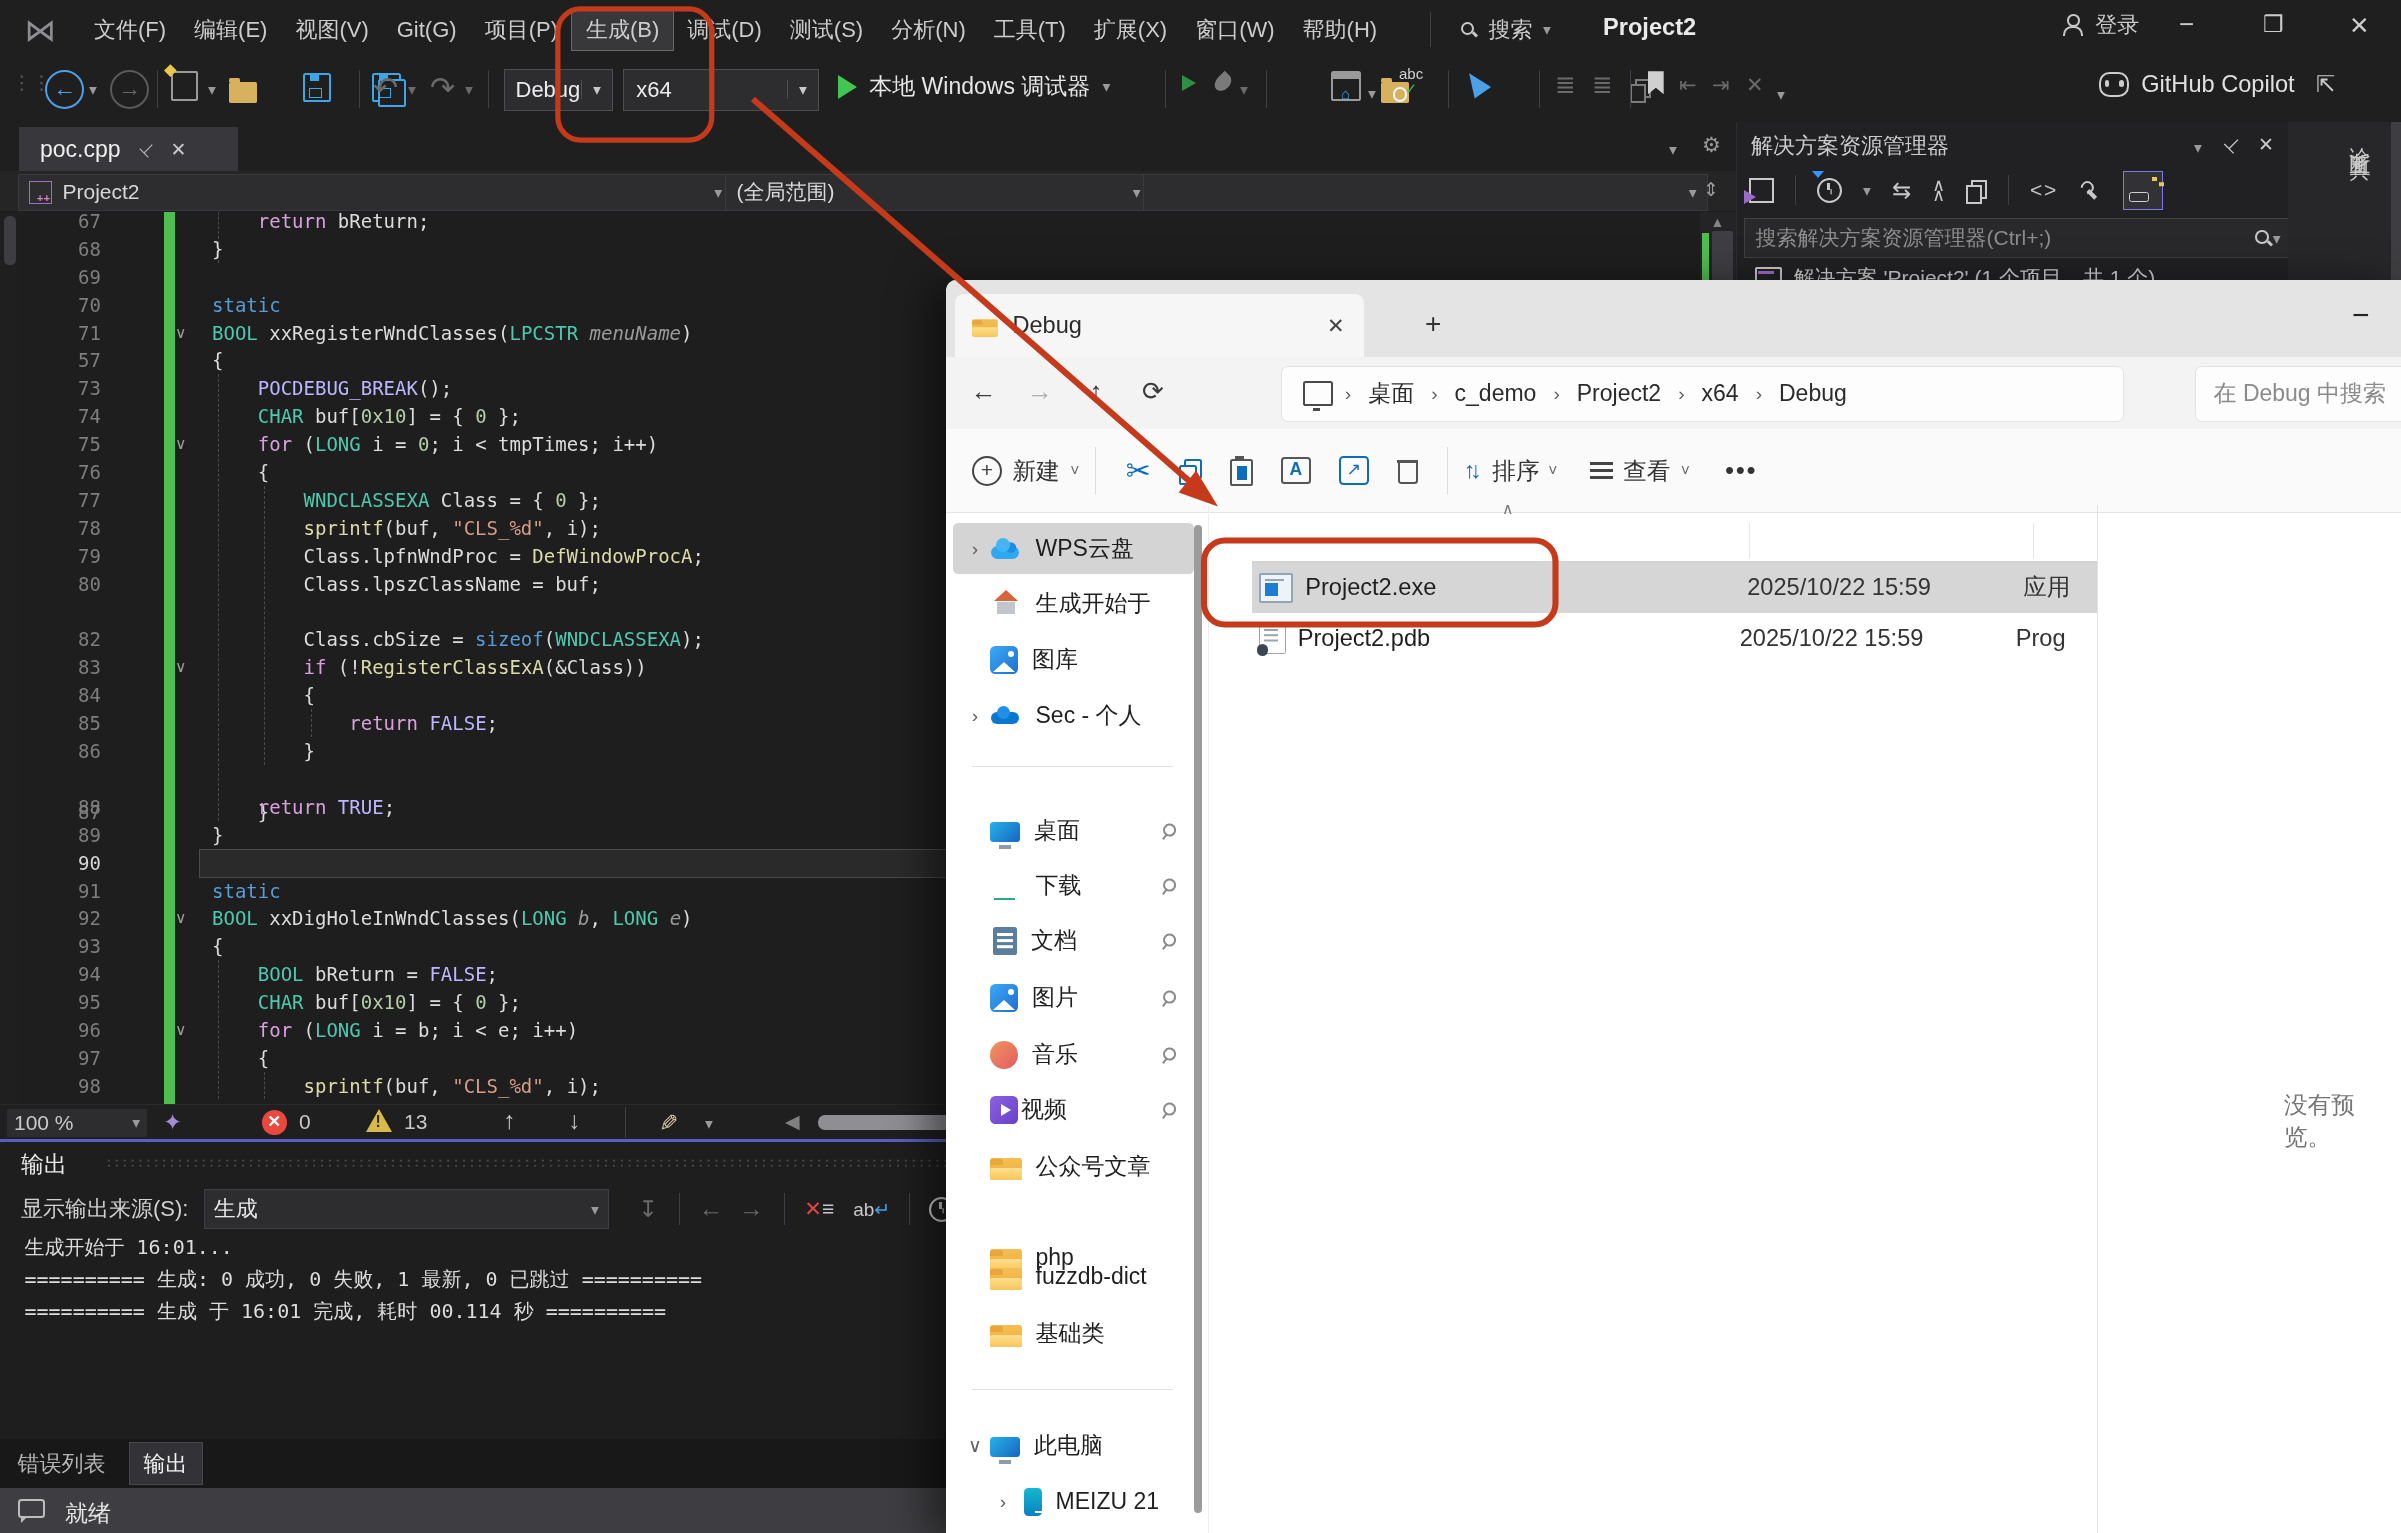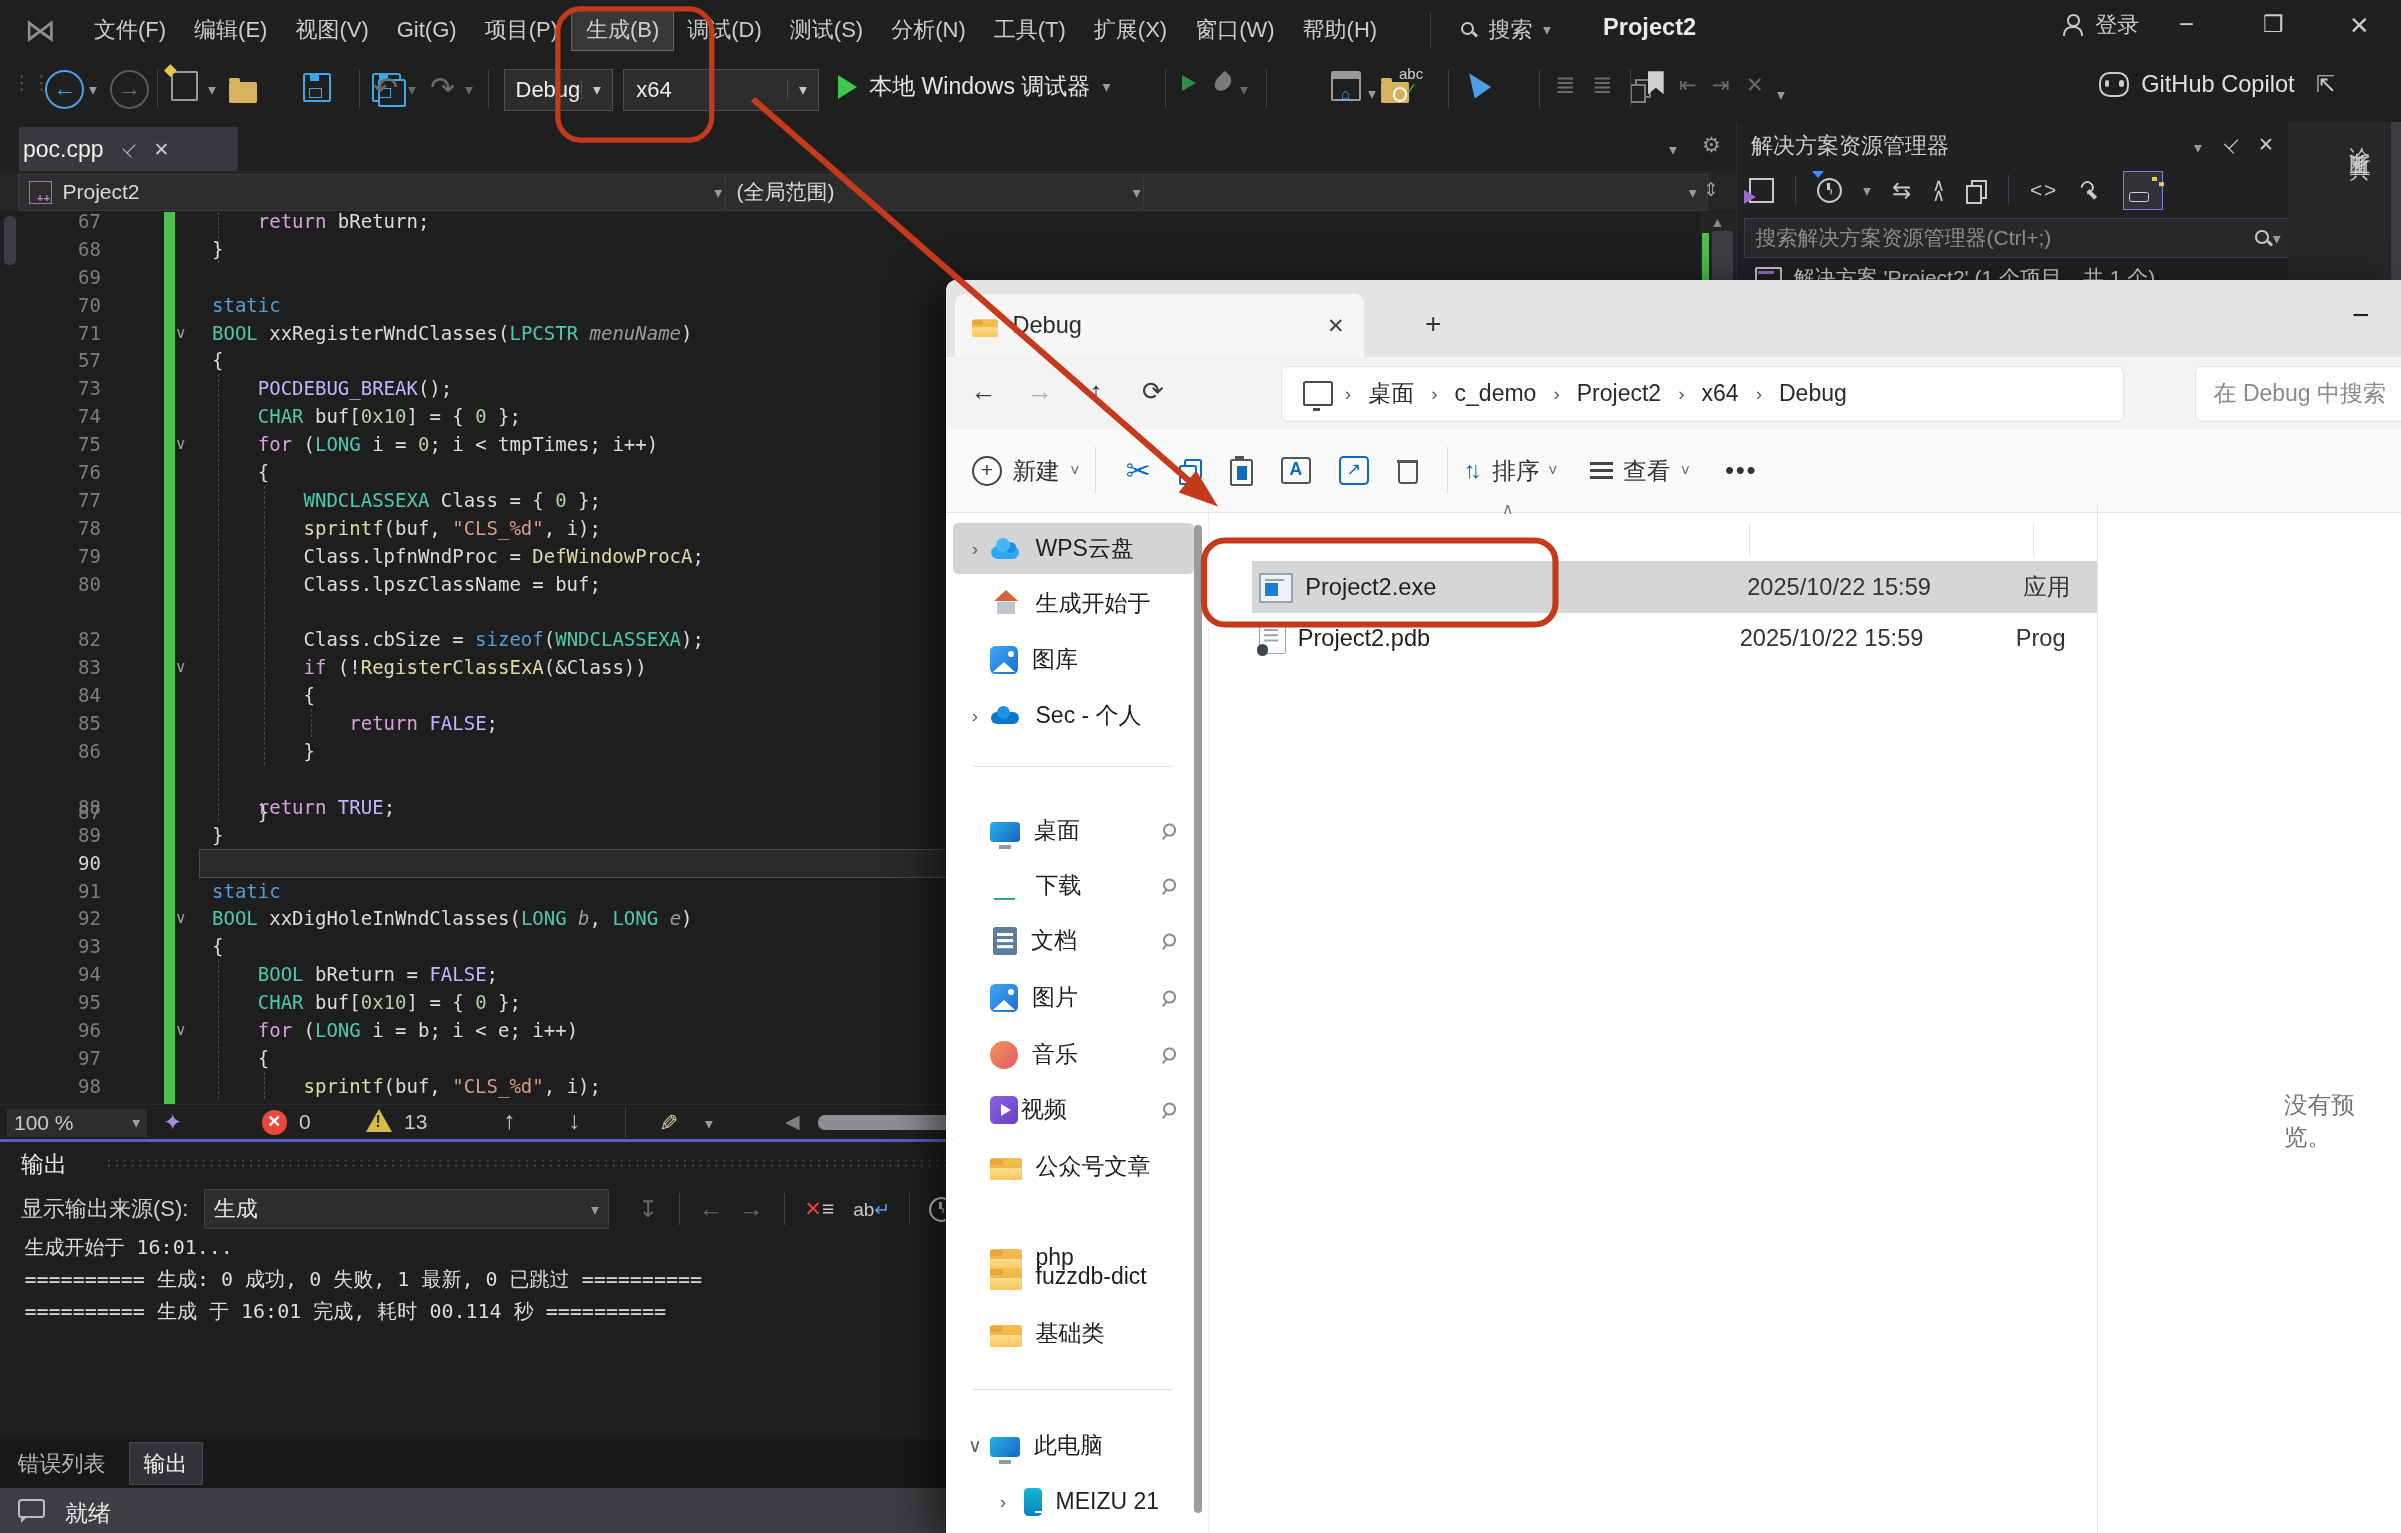--- a/index.html
+++ b/index.html
@@ -236,21 +236,21 @@
     <div class="abs flex" style="left:2099px;top:12.2px;gap:12.2px;justify-content:center;">
       <span class="copilot"></span>
       <span style="font-size:23.6px;color:#E0E0E0;">GitHub Copilot</span>
     </div>
     <span class="abs gly" style="left:2316px;top:12.2px;font-size:23px;">⇱</span>
     
   </div>
 
   <div class="abs" id="vs-tabstrip">
     <div class="abs flex" id="doc-tab">
-      <span style="padding-left:4px;">poc.cpp</span>
+      <span style="padding-left:21px;">poc.cpp</span>
       <span style="margin-left:19px;color:#B8B8B8;font-size:17.5px;transform:rotate(45deg);">⊥</span>
       <span style="margin-left:15.7px;color:#C8C8C8;font-size:19px;">✕</span>
     </div>
     <span class="abs car" style="left:1669px;top:17.5px;">▾</span>
     <span class="abs gly" style="left:1702px;top:10.5px;font-size:21px;color:#9A9A9A;">⚙</span>
   </div>
 
   <div class="abs" id="vs-navbar">
     <div class="navcombo abs" style="left:17.5px;width:693px;">
       <span class="cppicon" style="margin-right:10.5px;"></span>

